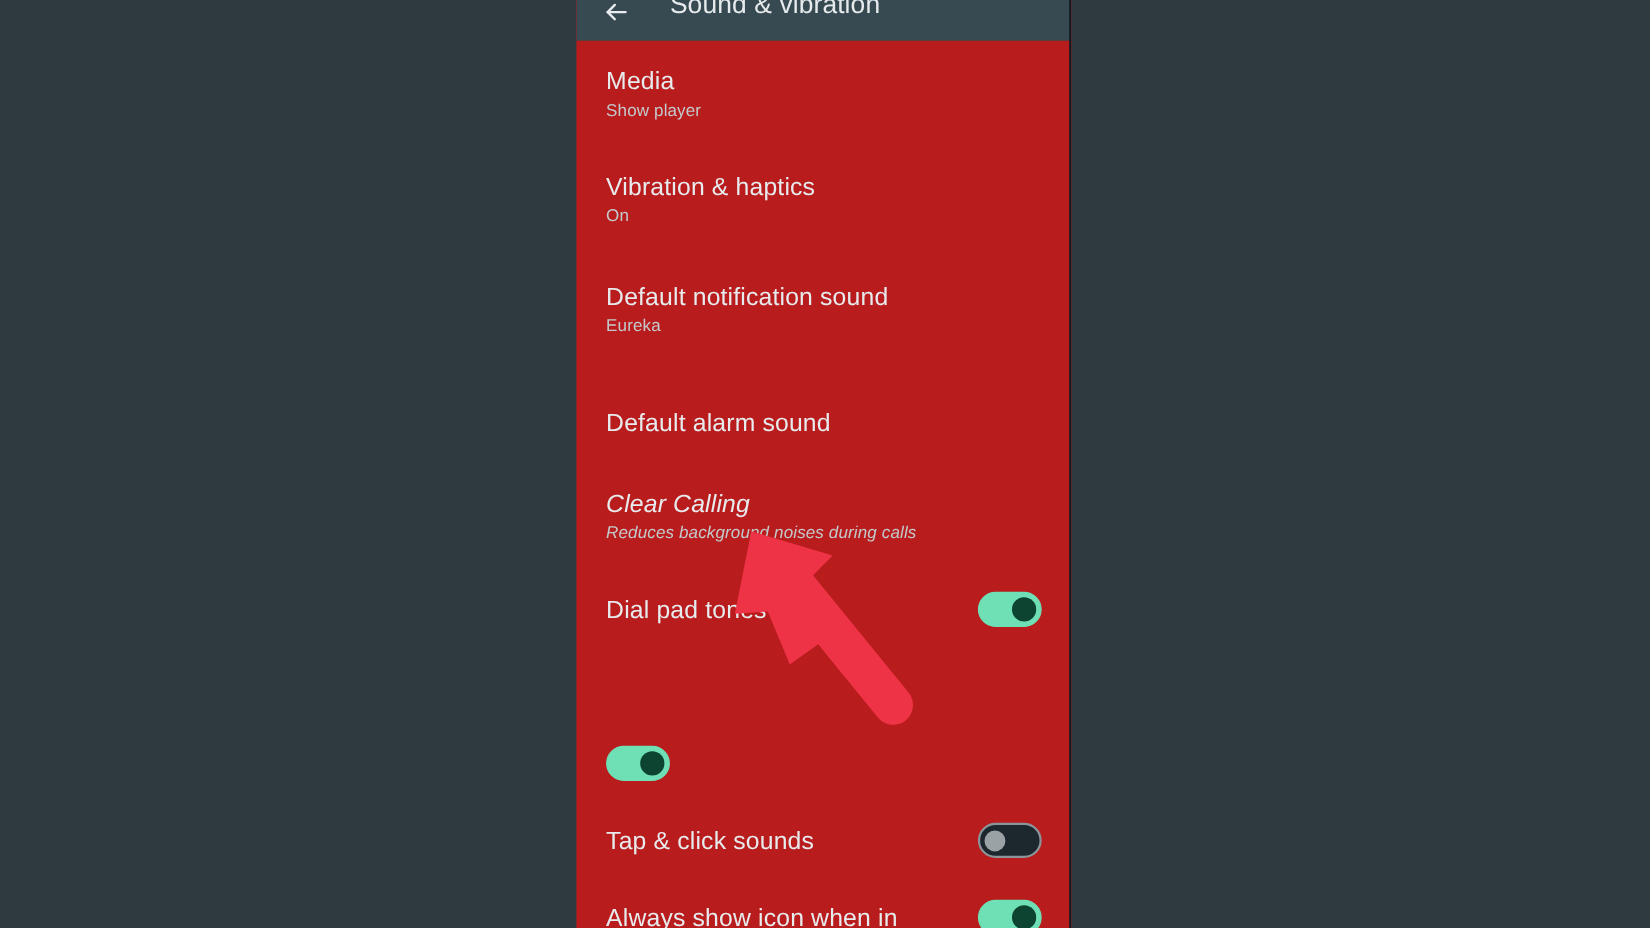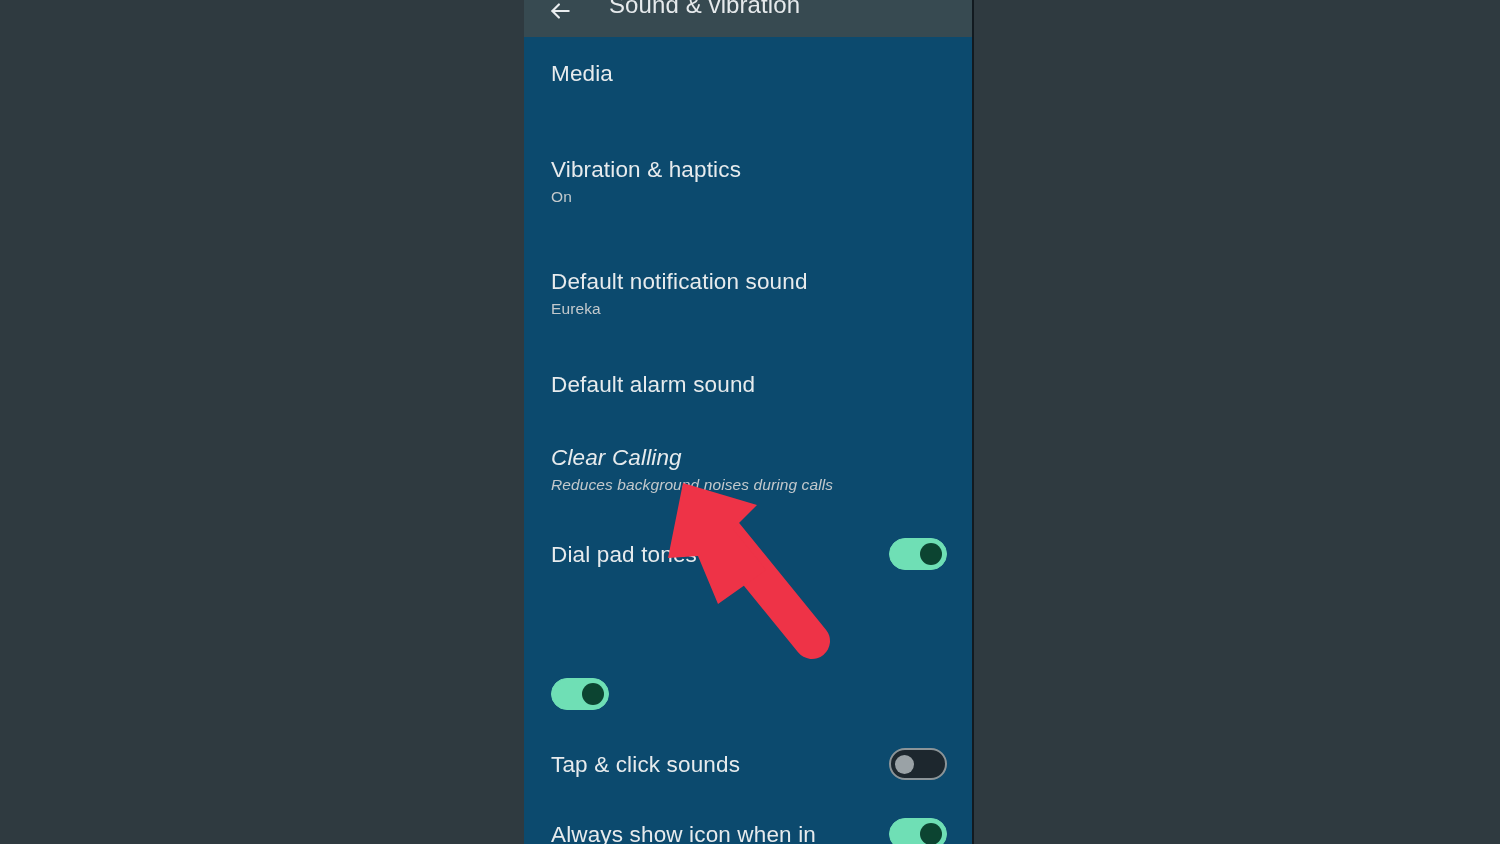--- a/index.html
+++ b/index.html
@@ -13,21 +13,21 @@
     position:relative;
     width:1500px; height:844px;
     background:#2f3a40;
   }
 
   
   #phone {
     position:absolute;
     left:524px; top:0;
     width:450px; height:844px;
-    background:#0c4a6e;
+    background:#b91c1c;
     overflow:hidden;
   }
   #phone::after{
     content:"";
     position:absolute; right:0; top:0; bottom:0; width:2px;
     background:#121a20;
   }
 
   
   #appbar {
@@ -110,29 +110,30 @@
           </svg>
         </span>
       </div>
       <div id="appbar-title">Sound &amp; vibration</div>
     </div>
 
     <div id="list">
         <div class="row" style="top: 22px;">
           <div class="texts">
             <div class="title">Media</div>
+            <div class="subtitle">Show player</div>
           </div>
         </div>
         <div class="row" style="top: 118px;">
           <div class="texts">
             <div class="title">Vibration &amp; haptics</div>
             <div class="subtitle">On</div>
           </div>
         </div>
-        <div class="row" style="top: 230px;">
+        <div class="row" style="top: 218px;">
           <div class="texts">
             <div class="title">Default notification sound</div>
             <div class="subtitle">Eureka</div>
           </div>
         </div>
         <div class="row" style="top: 310px; margin-top: 23px;">
           <div class="texts">
             <div class="title">Default alarm sound</div>
           </div>
         </div>

